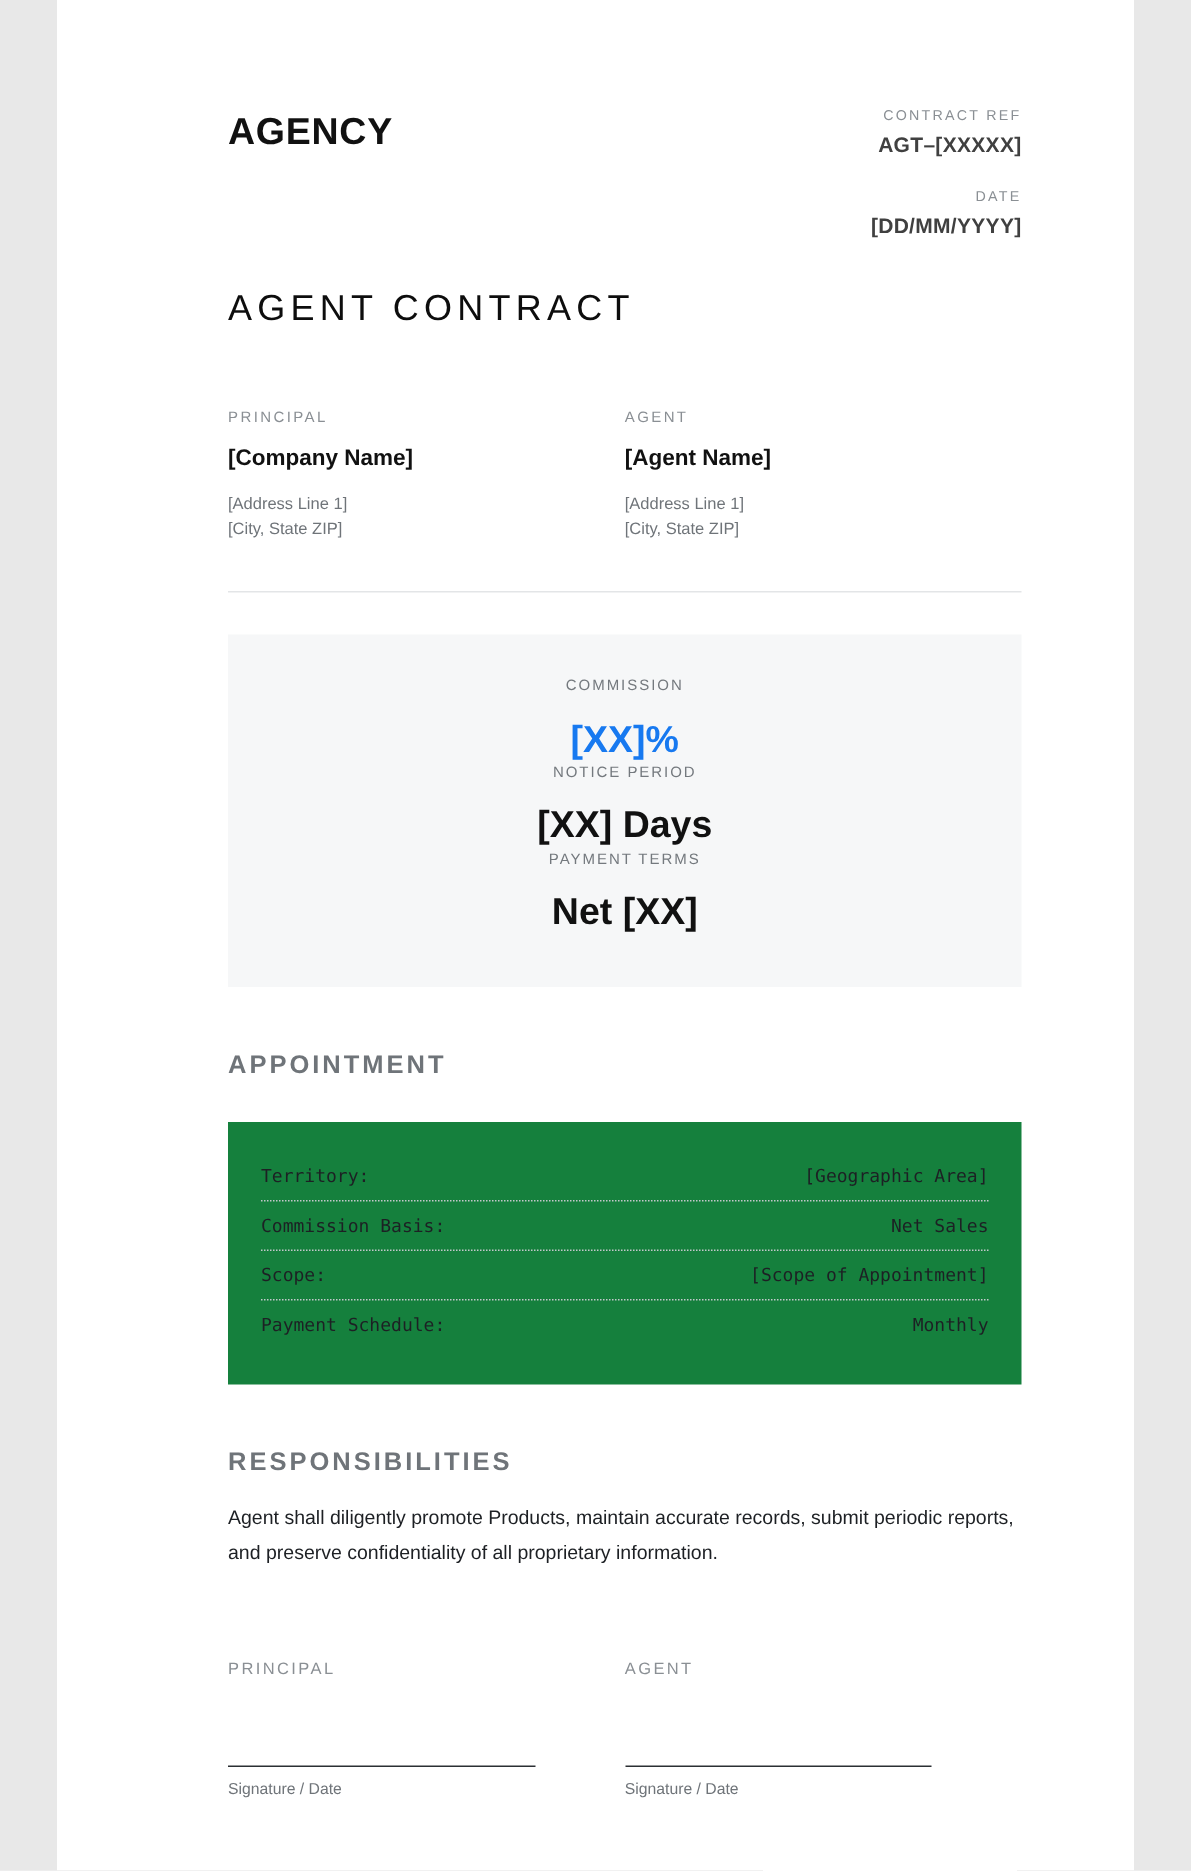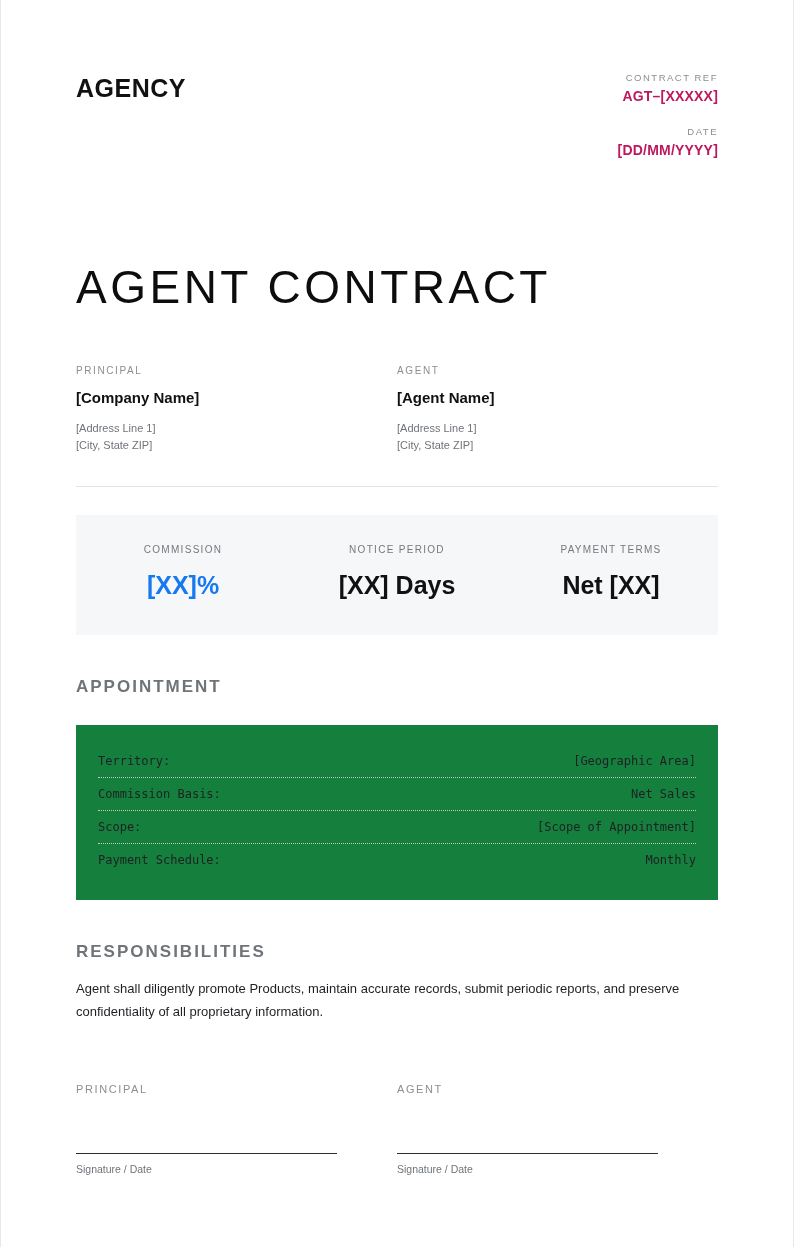--- a/index.html
+++ b/index.html
@@ -6,26 +6,27 @@
     margin: 0;
     padding: 0;
     background: #e8e8e8;
   }
   body {
     font-family: "Liberation Sans", sans-serif;
     -webkit-font-smoothing: antialiased;
   }
   .page {
     position: relative;
-    width: 792px;
+    width: 718px;
     min-height: 1247px;
     margin: 0 auto;
     background: #ffffff;
     box-sizing: border-box;
     overflow: hidden;
+    padding-left: 39px;
   }
   .sheet {
     padding: 0 75px;
   }
 
   
   .doc-header {
     display: flex;
     justify-content: space-between;
     align-items: flex-start;
@@ -48,31 +49,31 @@
   .meta-label {
     font-size: 9.5px;
     letter-spacing: 1.5px;
     color: #8a8f94;
     text-transform: uppercase;
     margin-bottom: 5px;
   }
   .meta-value {
     font-size: 14px;
     font-weight: bold;
-    color: #be185d;
+    color: #404040;
     letter-spacing: 0.2px;
   }
 
   
   .doc-title {
-    font-size: 46px;
+    font-size: 24px;
     font-weight: 400;
     letter-spacing: 3.5px;
     color: #0d0d0d;
-    margin-top: 106px;
+    margin-top: 36px;
     line-height: 1;
   }
 
   
   .parties {
     display: flex;
     margin-top: 55px;
   }
   .party {
     width: 50%;
@@ -103,20 +104,21 @@
     background: #e3e5e7;
     margin-top: 32px;
   }
 
   
   .stats {
     display: flex;
     background: #f6f7f8;
     margin-top: 28px;
     padding: 28px 0 34px;
+    flex-direction: column;
   }
   .stat {
     flex: 1;
     text-align: center;
     padding: 0 6px;
     box-sizing: border-box;
   }
   .stat-label {
     font-size: 10px;
     letter-spacing: 1.3px;

